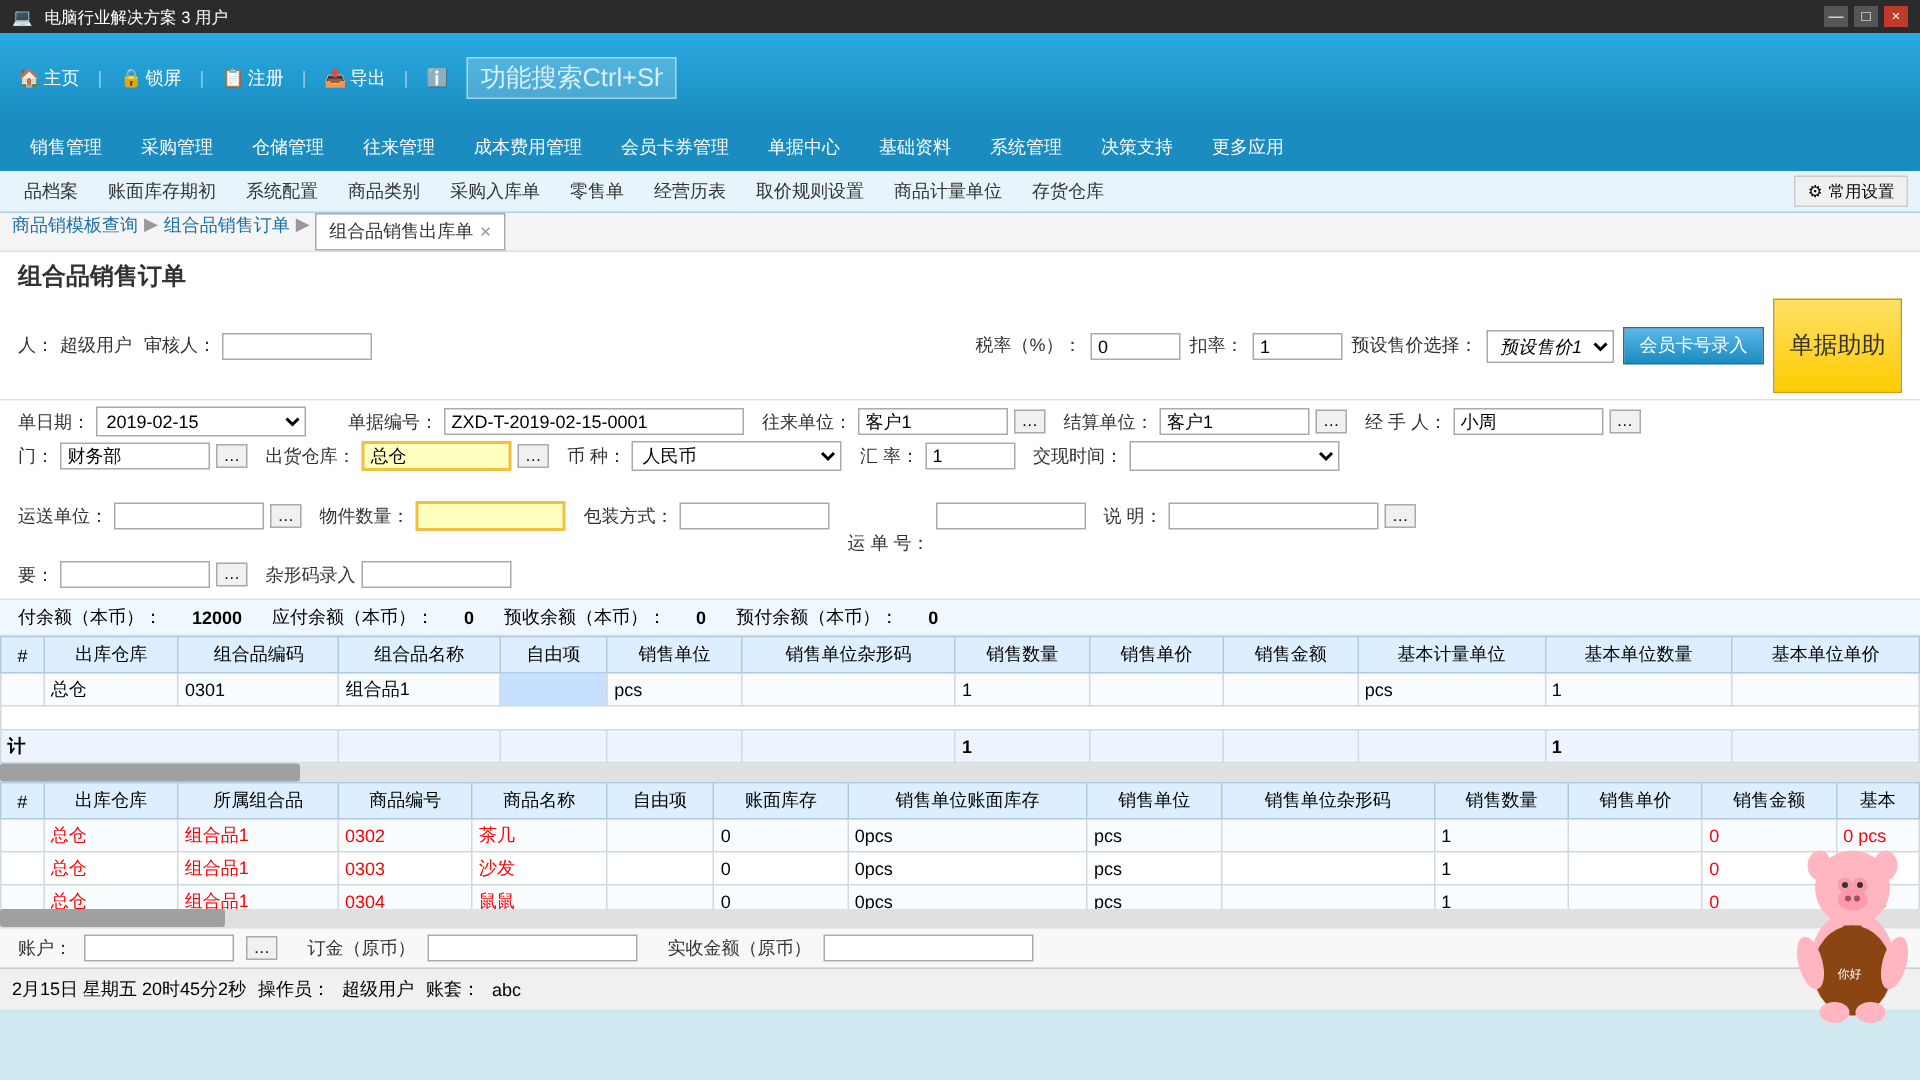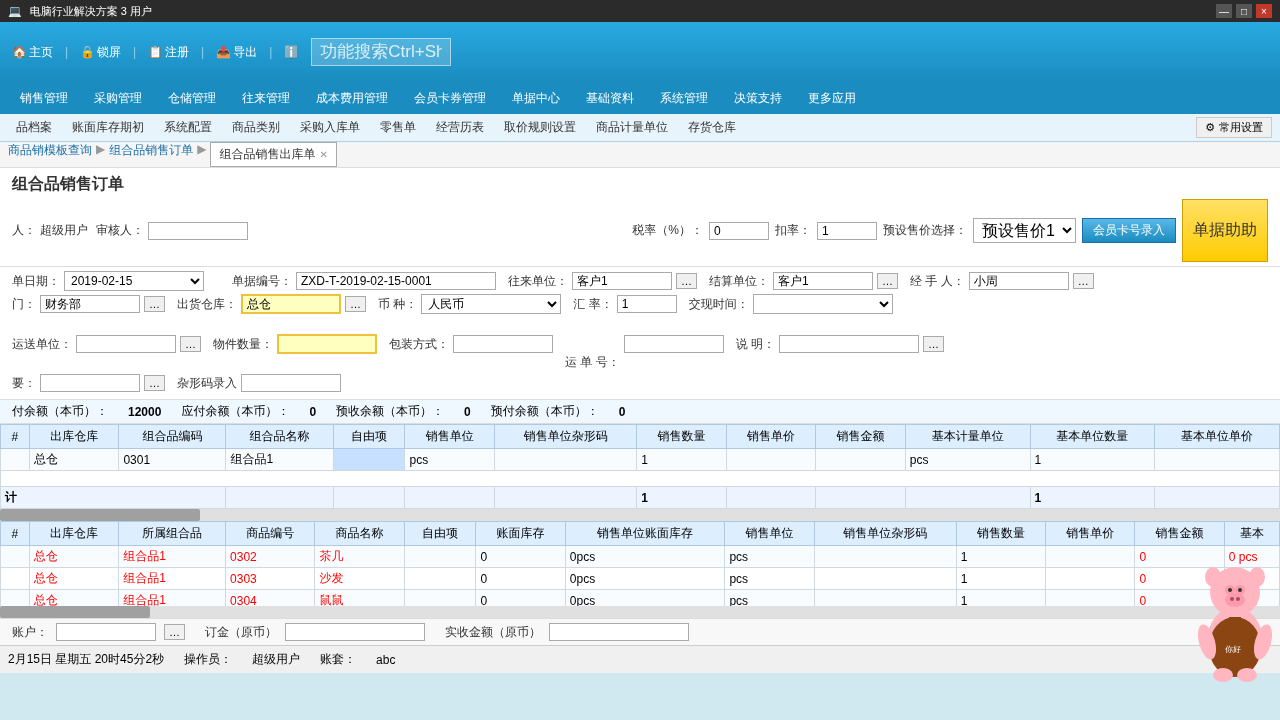--- a/index.html
+++ b/index.html
@@ -41,21 +41,21 @@
 
     
     .page-header { background: #fff; padding: 6px 12px 4px; border-bottom: 1px solid #ddd; }
     .page-title { font-size: 16px; font-weight: bold; color: #333; margin-bottom: 4px; }
     .page-toolbar { display: flex; align-items: center; gap: 8px; flex-wrap: wrap; }
     .field-group { display: flex; align-items: center; gap: 4px; }
     .field-label { color: #333; white-space: nowrap; font-size: 12px; }
     .field-value { color: #333; font-size: 12px; }
     .btn-blue { background: linear-gradient(180deg, #5bb8e8 0%, #1a8cbf 100%); border: 1px solid #1a6fa8; color: #fff; padding: 3px 10px; cursor: pointer; font-size: 12px; white-space: nowrap; }
     .btn-yellow { background: linear-gradient(180deg, #ffe066 0%, #ffcc00 100%); border: 1px solid #cca000; color: #333; padding: 20px 10px; cursor: pointer; font-size: 16px; white-space: nowrap; text-align: right; }
-    .select-field { border: 1px solid #aaa; padding: 2px 4px; font-size: 16px; background: #fff; }
+    .select-field { border: 1px solid #aaa; padding: 2px 4px; font-size: 12px; background: #fff; font-style: italic; }
 
     
     .form-area { background: #fff; padding: 4px 12px; border-bottom: 1px solid #ddd; }
     .form-row { display: flex; align-items: center; gap: 4px; margin-bottom: 3px; flex-wrap: nowrap; }
     .form-label { color: #333; font-size: 12px; white-space: nowrap; min-width: fit-content; }
     .form-input { border: 1px solid #aaa; padding: 1px 4px; font-size: 12px; background: #fff; }
     .form-input-wide { width: 140px; }
     .form-input-med { width: 100px; }
     .form-input-sm { width: 60px; }
     .form-input-lg { width: 200px; }
@@ -407,21 +407,21 @@
   <span class="form-label">账户：</span>
   <input class="form-input form-input-med" style="">
   <button class="ellipsis-btn">…</button>
   <span class="form-label" style="margin-left:12px;">订金（原币）</span>
   <input class="form-input form-input-wide" style="">
   <span class="form-label" style="margin-left:12px;">实收金额（原币）</span>
   <input class="form-input form-input-wide" style="">
 </div>
 
 <div class="footer-bar">
-  <div style="display:flex; gap:20px; align-items:center;">
+  <div style="display:flex; gap:8px; align-items:center;">
     <span>2月15日 星期五 20时45分2秒</span>
     <span>操作员：</span>
     <span>超级用户</span>
     <span>账套：</span>
     <span>abc</span>
   </div>
 </div>
 
 <div style="position:fixed; right:0; bottom:28px; width:85px; height:130px; z-index:50; pointer-events:none;">
   <svg viewBox="0 0 80 120" width="80" height="120">

